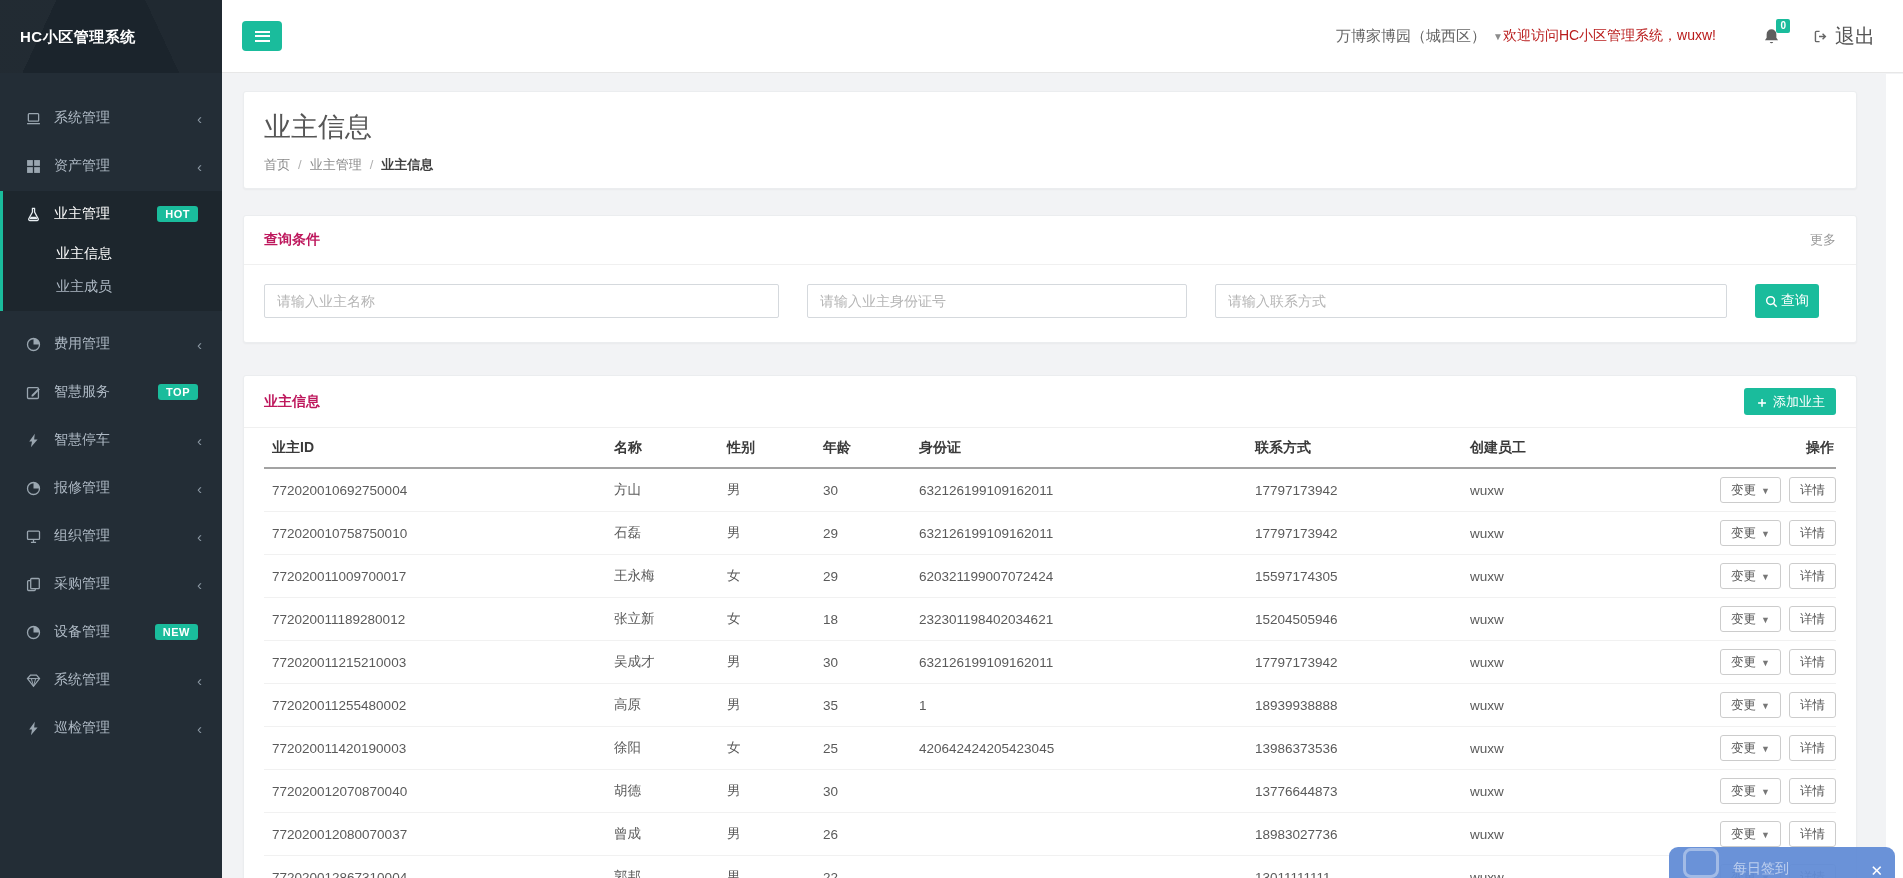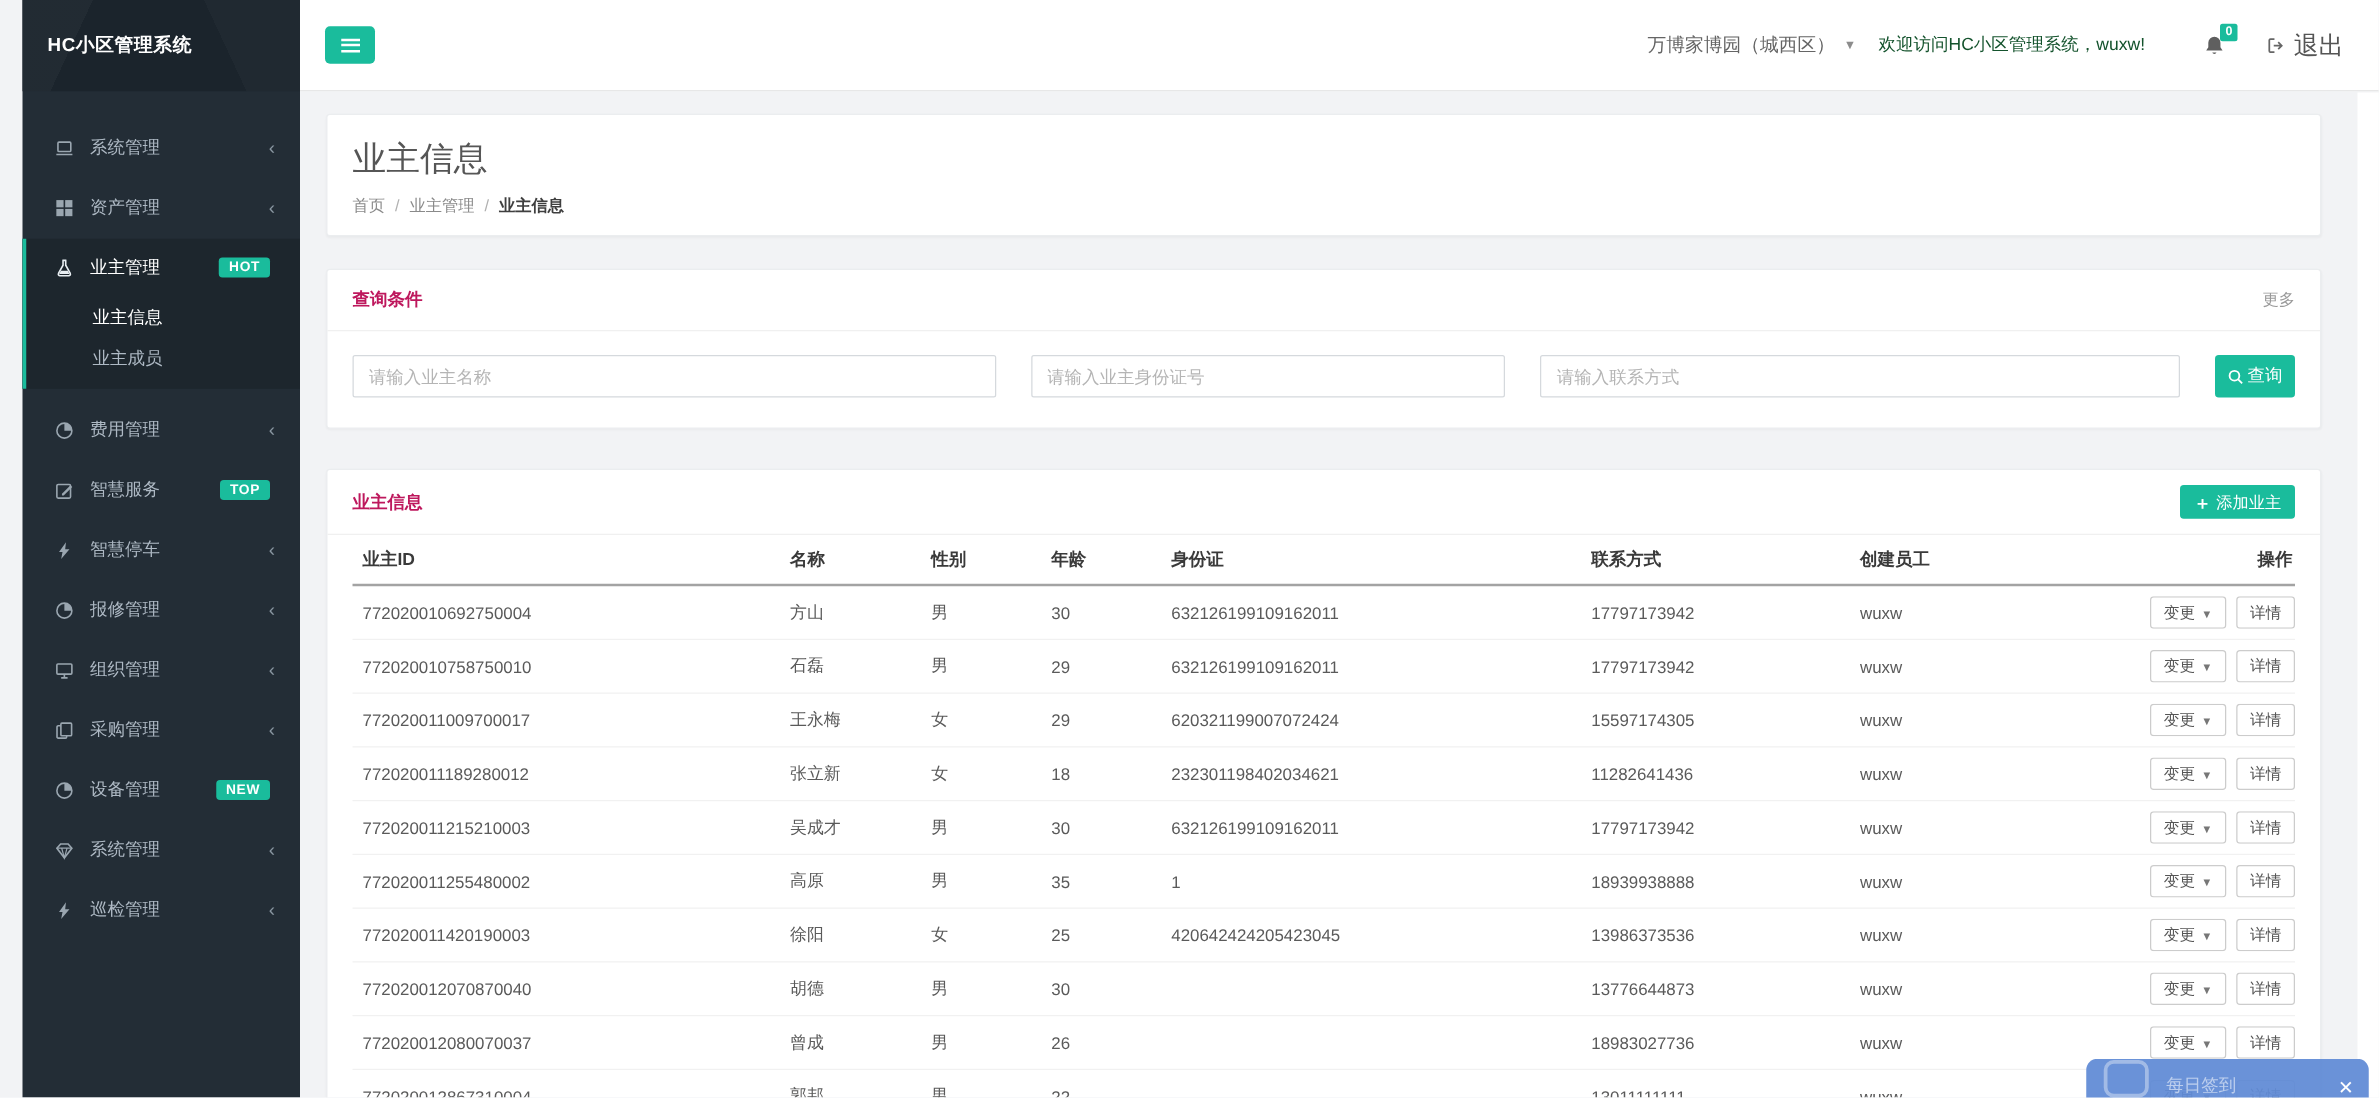--- a/index.html
+++ b/index.html
@@ -1,18 +1,18 @@
 <!DOCTYPE html>
 <html><head>
 <meta charset="utf-8">
 <style>
   * { box-sizing: border-box; margin: 0; padding: 0; }
   html,body { width:1903px; height:878px; overflow:hidden;
     font-family:"Liberation Sans","DejaVu Sans",sans-serif; background:#f2f3f5; }
-  .app { display:flex; width:100%; height:100%;padding-left:18px; }
+  .app { display:flex; width:100%; height:100%; }
 
   
   .sidebar { width:222px; height:100%; background:#232d36; flex:0 0 222px; }
   .logo { height:73px; background:#1b242c; color:#fff; font-size:15px; font-weight:bold;
     line-height:73px; padding-left:20px; letter-spacing:.5px;
     background-image:linear-gradient(115deg, rgba(255,255,255,.03) 22%, rgba(255,255,255,0) 22%),
                      linear-gradient(245deg, rgba(255,255,255,.025) 30%, rgba(255,255,255,0) 30%);}
   .menu { padding-top:22px; }
   .mi-block { margin-bottom:2px; }
   .mi { height:46px; display:flex; align-items:center; padding-left:26px; color:#aeb9c4;
@@ -34,21 +34,21 @@
   .topbar { height:73px; background:#fff; border-bottom:1px solid #e7e7e7;
     display:flex; align-items:center; padding:0 28px 0 20px; flex:0 0 73px;}
   .hamburger { width:40px; height:30px; background:#1abc9c; border:none; border-radius:4px;
     display:flex; align-items:center; justify-content:center; cursor:pointer;}
   .hamburger-bars { display:inline-block; width:15px; height:11px;
     border-top:2px solid #fff; border-bottom:2px solid #fff; position:relative;}
   .hamburger-bars::after{ content:""; position:absolute; left:0; right:0; top:2.5px; height:2px; background:#fff;}
   .topbar-right { margin-left:auto; display:flex; align-items:center; }
   .community { display:flex; align-items:center; color:#656565; font-size:15px; cursor:pointer;}
   .community .caret { color:#8c8c8c; font-size:10px; margin-left:7px; }
-  .welcome { color:#14532d; font-size:14px; margin-left:18px; }
+  .welcome { color:#b91c1c; font-size:14px; margin-left:0; }
   .bell { position:relative; margin-left:46px; color:#5f5f5f; cursor:pointer; display:flex;}
   .bell svg { width:19px; height:19px; }
   .bell-badge { position:absolute; top:-8px; right:-9px; background:#1abc9c; color:#fff;
     font-size:10px; line-height:1; padding:2px 4px; border-radius:2px; font-weight:bold;}
   .logout { display:flex; align-items:center; margin-left:32px; color:#555; font-size:20px; cursor:pointer;justify-content:center;}
   .logout svg { width:15px; height:15px; margin-right:7px; color:#666; }
 
   .content { flex:1; padding:18px 46px 0 21px; overflow:hidden; position:relative;}
   .card { background:#fff; border:1px solid #ebedef; border-radius:3px;
     box-shadow:0 1px 2px rgba(0,0,0,.04); }
@@ -401,21 +401,21 @@
                 <div class="td">15597174305</div>
                 <div class="td">wuxw</div>
                 <div class="td c-ops"><button class="btn-sm"><span>变更</span><span class="caret-sm">▼</span></button><button class="btn-sm btn-detail">详情</button></div>
               </div>
               <div class="tr rowgrid">
                 <div class="td">772020011189280012</div>
                 <div class="td">张立新</div>
                 <div class="td">女</div>
                 <div class="td">18</div>
                 <div class="td">232301198402034621</div>
-                <div class="td">11282641436</div>
+                <div class="td">15204505946</div>
                 <div class="td">wuxw</div>
                 <div class="td c-ops"><button class="btn-sm"><span>变更</span><span class="caret-sm">▼</span></button><button class="btn-sm btn-detail">详情</button></div>
               </div>
               <div class="tr rowgrid">
                 <div class="td">772020011215210003</div>
                 <div class="td">吴成才</div>
                 <div class="td">男</div>
                 <div class="td">30</div>
                 <div class="td">632126199109162011</div>
                 <div class="td">17797173942</div>

